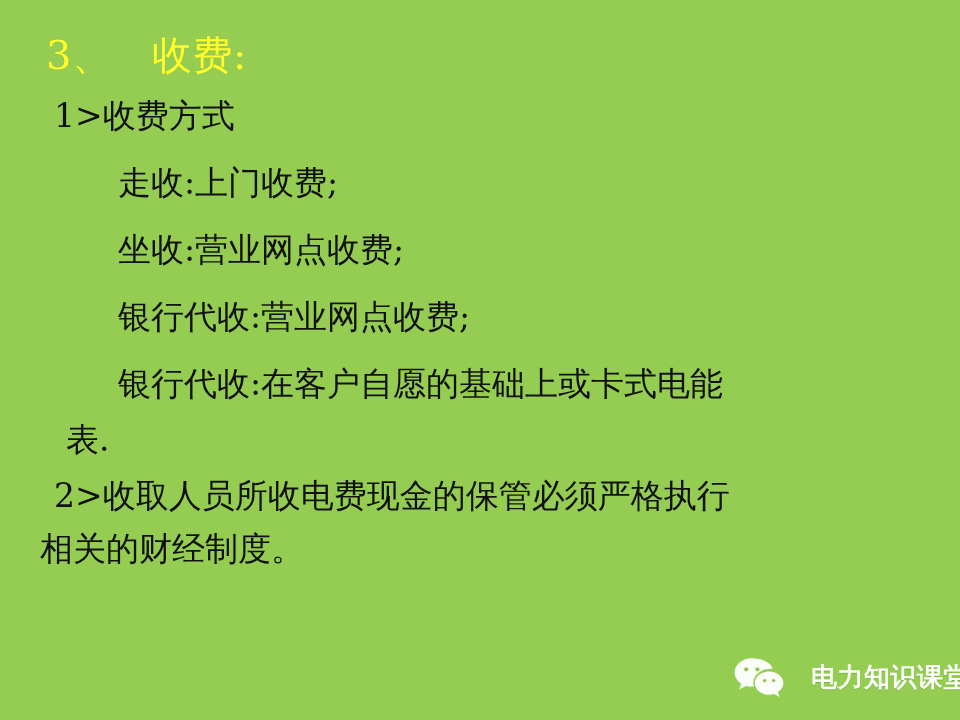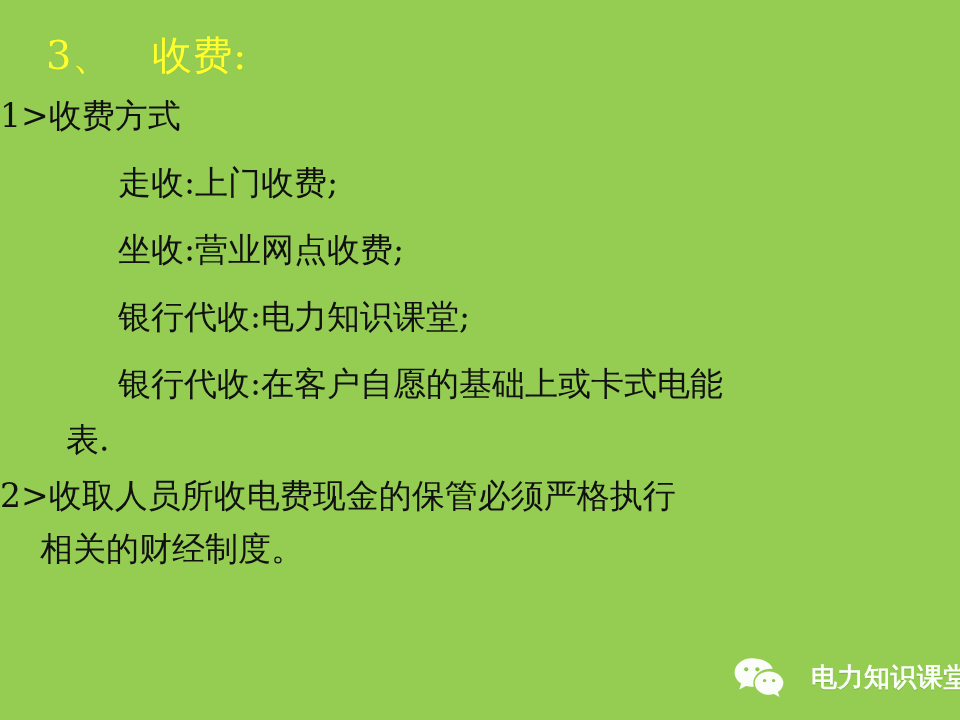--- a/index.html
+++ b/index.html
@@ -41,21 +41,21 @@
     width: 960px;
   }
   .line {
     color: #111111;
     font-size: 33px;
     line-height: 56px;
     font-weight: 400;
     white-space: pre-wrap;
     letter-spacing: 0px;
   }
-  .lvl1      { }
+  .lvl1      { padding-left: 54px; }
   .lvl2      { padding-left: 118px; margin-top: 11px; }
   .cont-1    { padding-left: 66px; }
   .cont-2    { padding-left: 40px; font-family: Liberation Mono, monospace; }
 
   
   .watermark {
     position: absolute;
     left: 733px;
     top: 650px;
     width: 218px;
@@ -90,21 +90,21 @@
   <div class="title" style="color: rgb(255, 255, 46);">3、   收费:</div>
 
   <div class="body-block">
 
     <div class="line lvl1">1&gt;收费方式</div>
 
     <div class="line lvl2">走收:上门收费;</div>
 
     <div class="line lvl2">坐收:营业网点收费;</div>
 
-    <div class="line lvl2">银行代收:电力知识课堂;</div>
+    <div class="line lvl2">银行代收:营业网点收费;</div>
 
     <div class="line lvl2">银行代收:在客户自愿的基础上或卡式电能</div>
 
     <div class="line cont-1">表.</div>
 
     <div class="line lvl1">2&gt;收取人员所收电费现金的保管必须严格执行</div>
 
     <div class="line cont-2">相关的财经制度。</div>
 
   </div>

